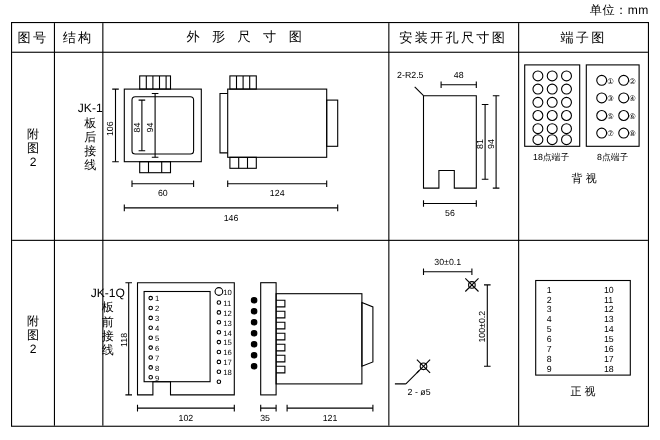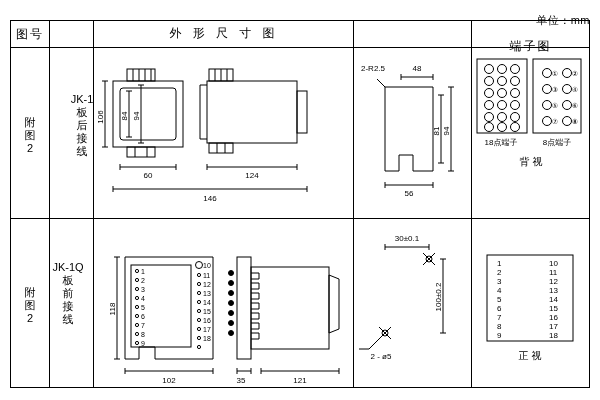--- a/index.html
+++ b/index.html
@@ -10,21 +10,21 @@
   body {
     width: 600px;
     height: 400px;
     font-family: "Liberation Sans", sans-serif;
     color: #000;
     overflow: hidden;
     position: relative;
   }
   .unit-line {
     position: absolute;
-    top: 13px;
+    top: 2px;
     right: 10px;
     font-size: 11px;
     letter-spacing: 0.5px;
   }
   .sheet {
     position: absolute;
     left: 10px;
     top: 20px;
     width: 580px;
     height: 368px;
@@ -84,22 +84,24 @@
 
   <div class="vline" style="left:38px;"></div>
   <div class="vline" style="left:82px;"></div>
   <div class="vline" style="left:342px;"></div>
   <div class="vline" style="left:460px;"></div>
 
   <div class="hline" style="top:26px;"></div>
   <div class="hline" style="top:197px;"></div>
 
   <div class="hdr" style="left:0;width:38px;">图号</div>
+  <div class="hdr" style="left:38px;width:44px;">结构</div>
   <div class="hdr" style="left:82px;width:260px;font-family:Liberation Mono, monospace;">外 形 尺 寸 图</div>
-  <div class="hdr" style="left:460px;width:119px;margin-top:12px;">端子图</div>
+  <div class="hdr" style="left:342px;width:118px;">安装开孔尺寸图</div>
+  <div class="hdr" style="left:460px;width:119px;">端子图</div>
 
   <div class="vert-label" style="left:2px;top:95px;">
     <div>附</div>
     <div>图</div>
     <div>2</div>
   </div>
 
   <div class="struct-label" style="left:40px;top:72px;">
     <div>JK-1</div>
     <div>板</div>
@@ -247,21 +249,21 @@
       <text class="termtxt" x="56" y="108" text-anchor="middle" style="font-size:10px">背  视</text>
     </svg>
   </div>
 
   <div class="vert-label" style="left:2px;top:265px;">
     <div>附</div>
     <div>图</div>
     <div>2</div>
   </div>
 
-  <div class="struct-label" style="left:26px;top:240px;text-align:center;">
+  <div class="struct-label" style="left:56px;top:240px;text-align:center;">
     <div>JK-1Q</div>
     <div>板</div>
     <div>前</div>
     <div>接</div>
     <div>线</div>
   </div>
 
   <div style="position:absolute;left:84px;top:214px;">
     <svg width="256" height="162" viewBox="0 0 256 162">
       <g stroke="#000" fill="none" stroke-width="1">

